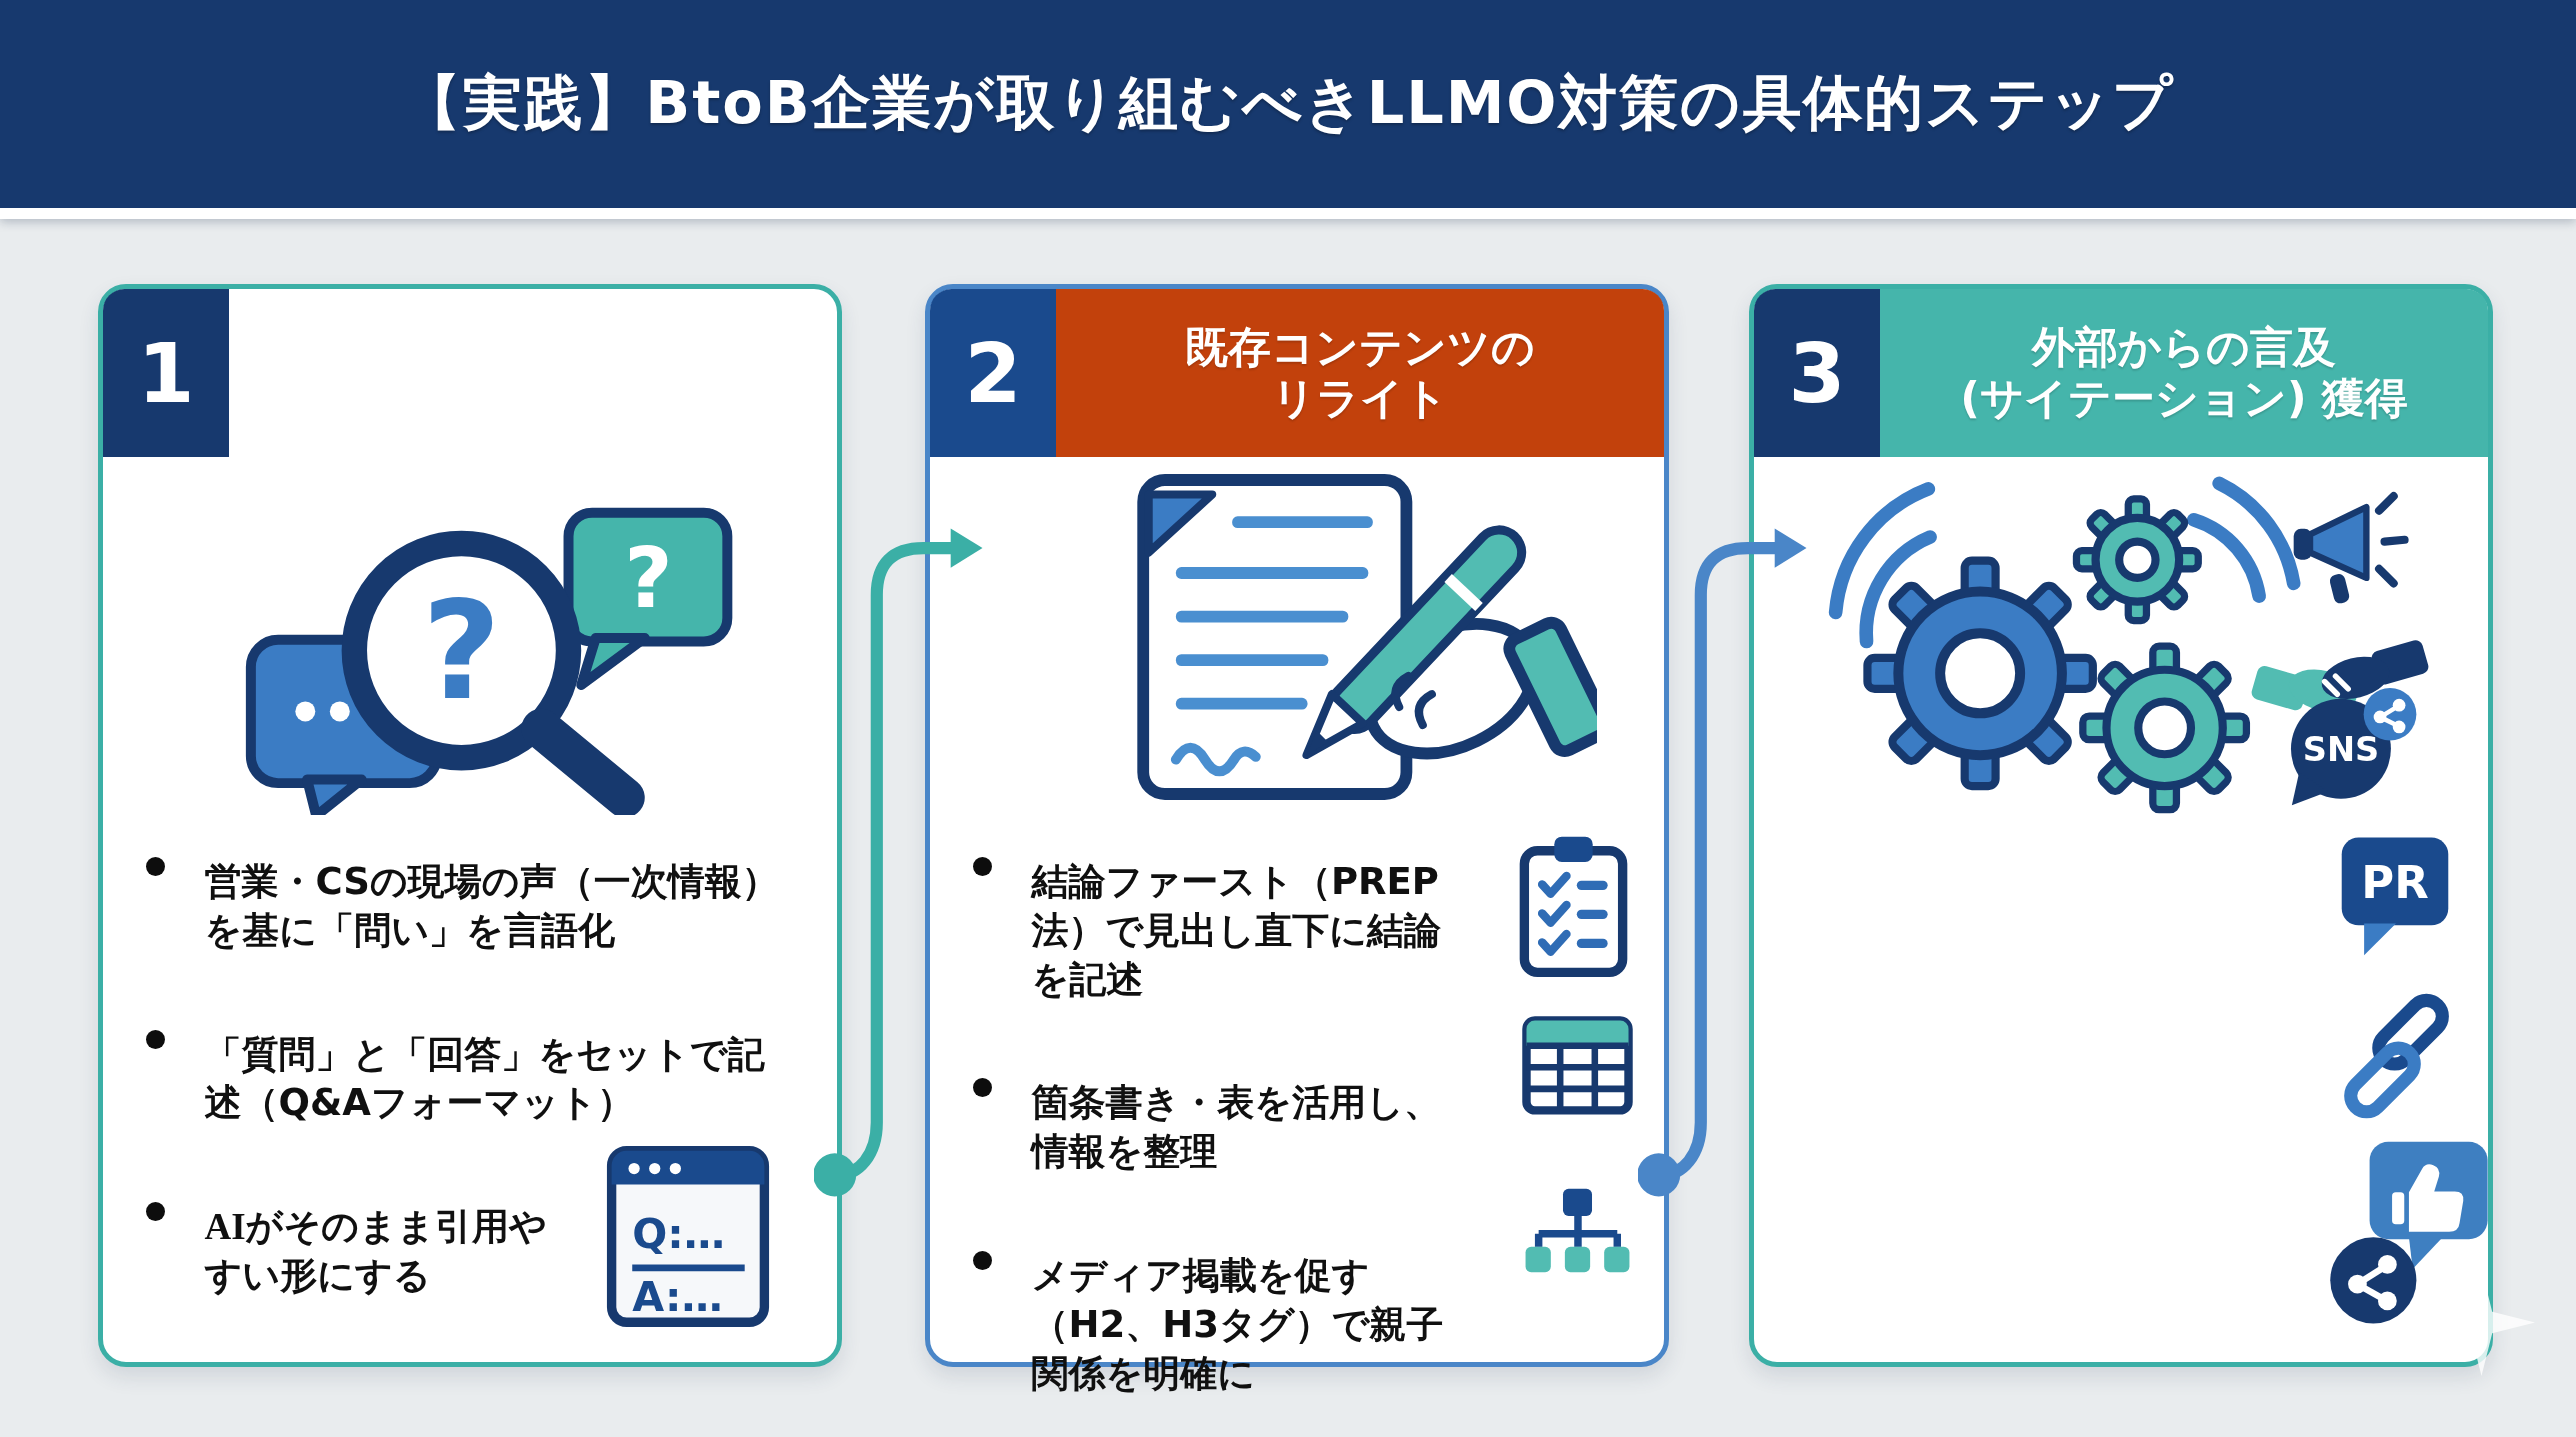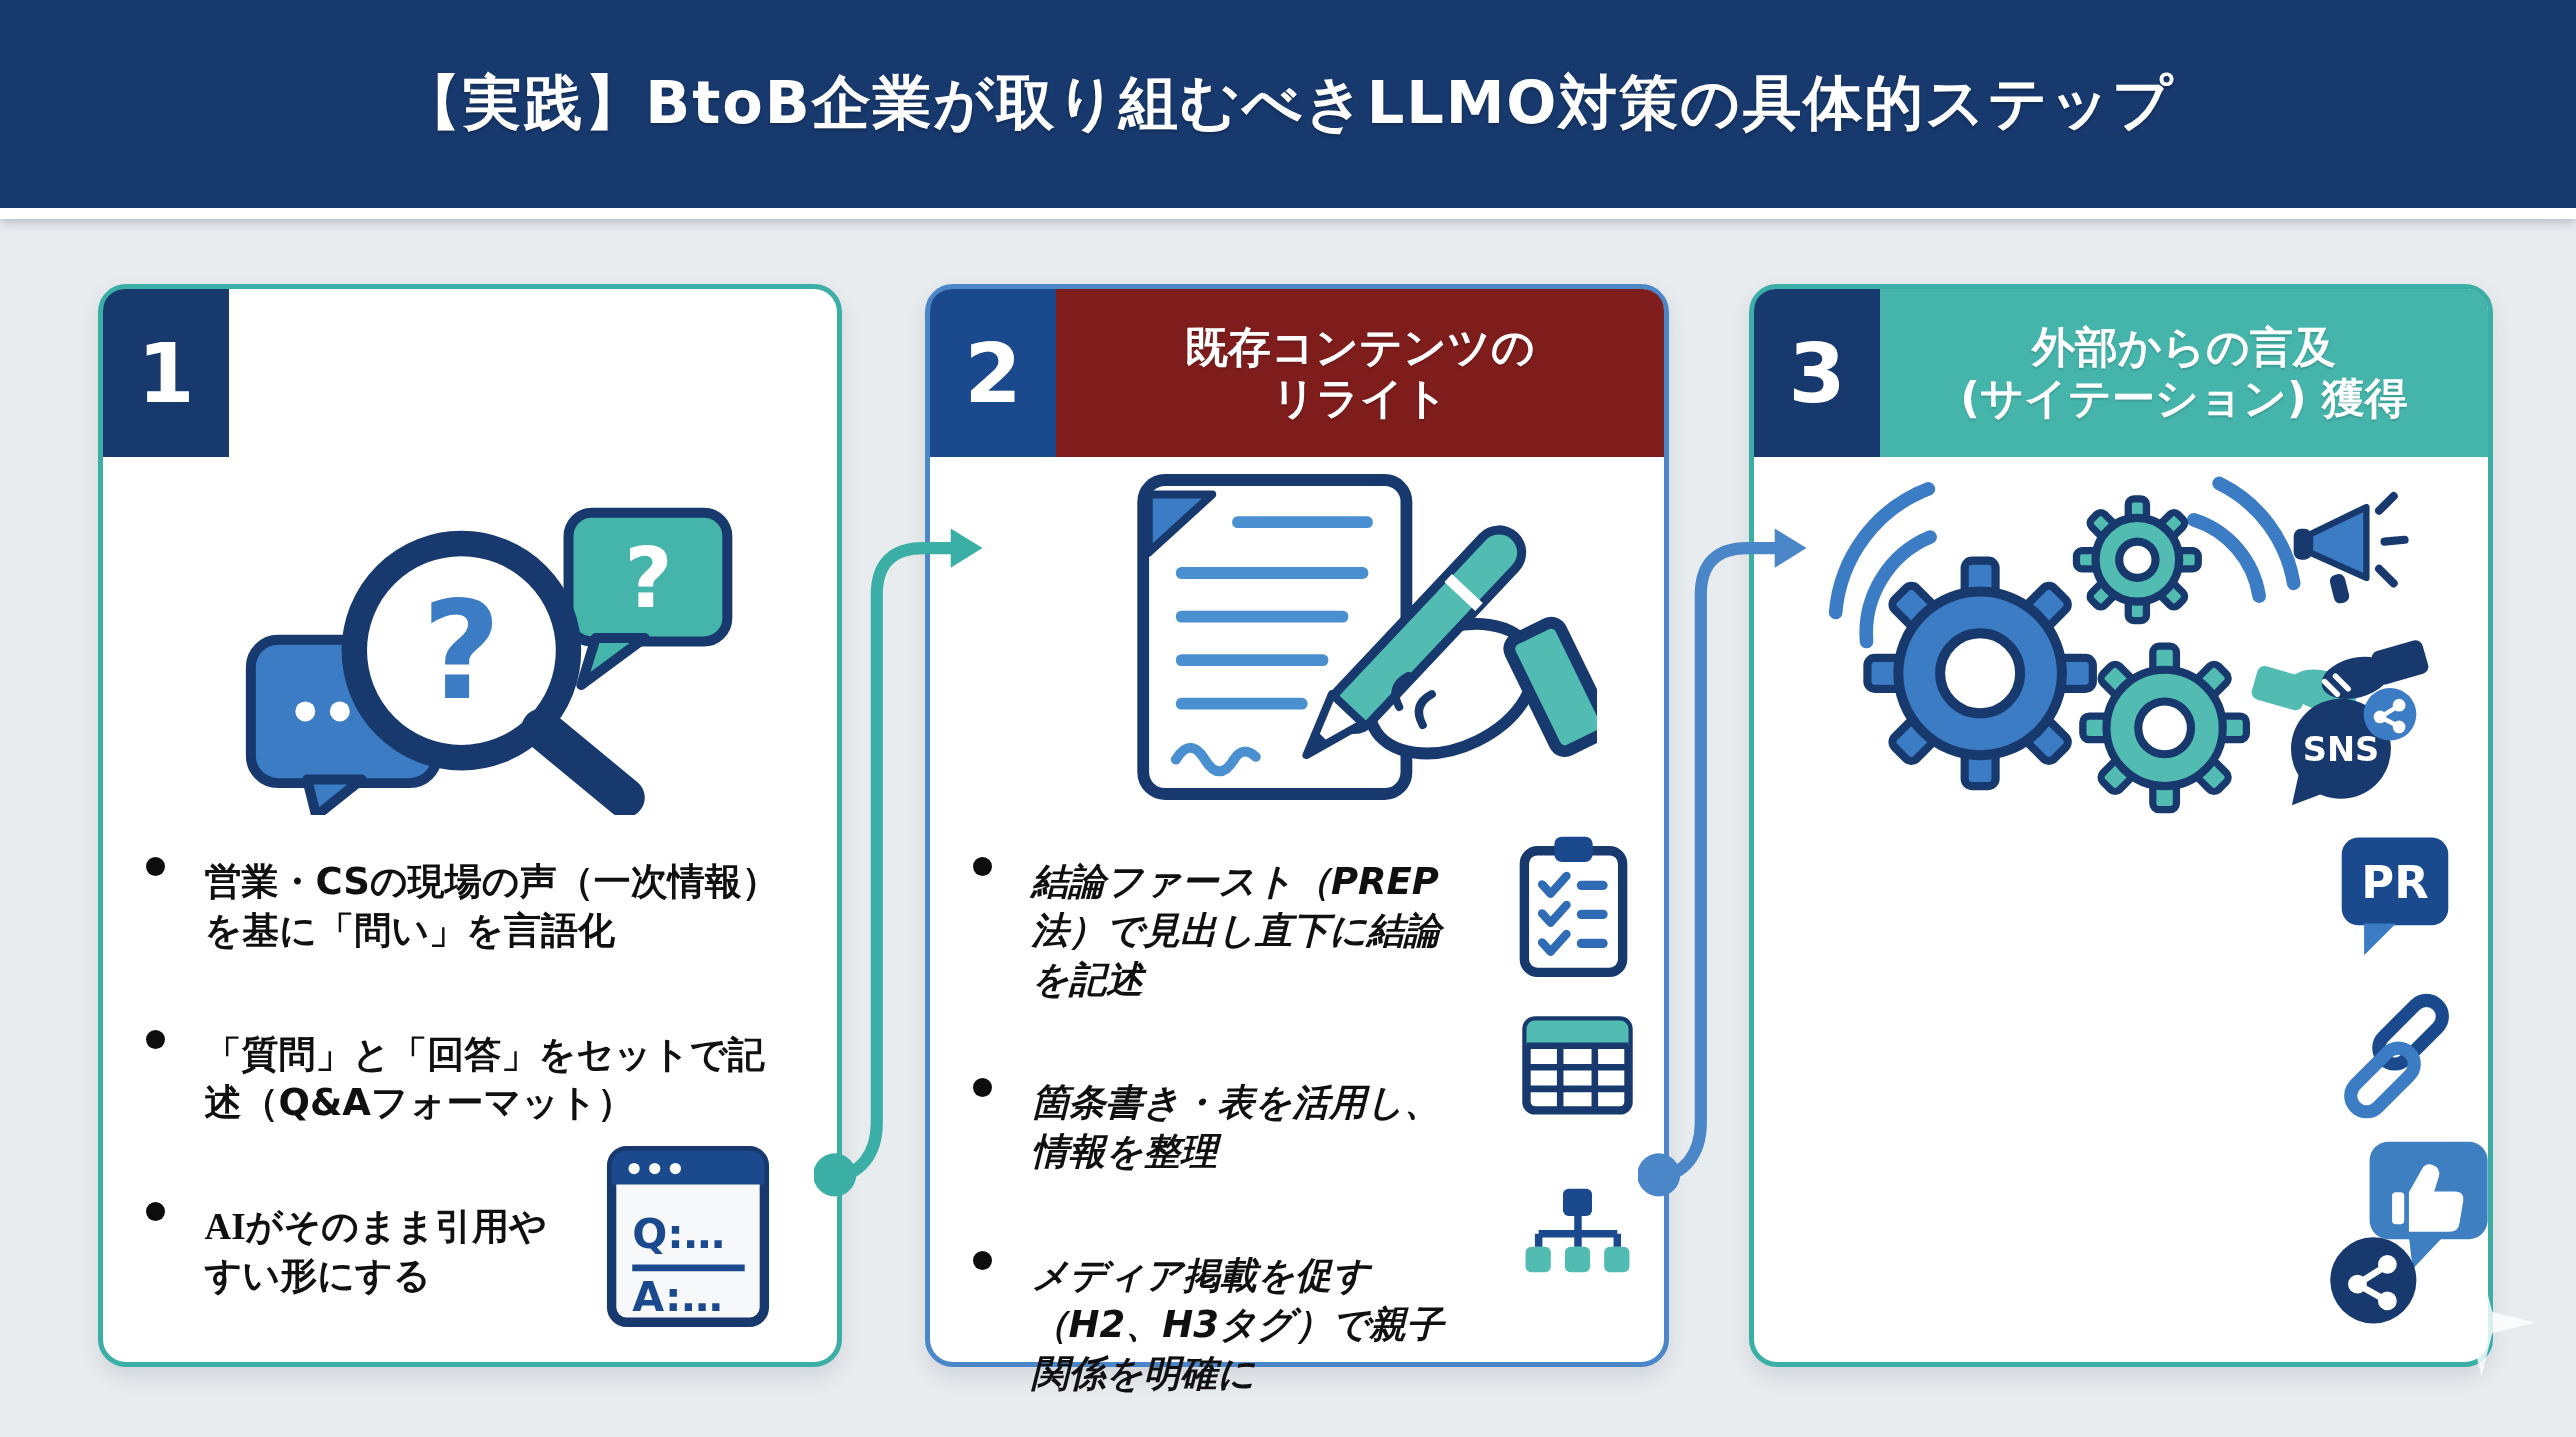--- a/index.html
+++ b/index.html
@@ -37,28 +37,28 @@
   }
   .accent-teal .num-box{background:#17396E;}
   .accent-blue .num-box{background:#1A4A8D;}
   .head-title{
     flex:1;display:flex;align-items:center;justify-content:center;
     color:#fff;font-size:43px;font-weight:bold;line-height:1.18;text-align:center;
     white-space:pre-line;padding:0 13px;
     text-shadow:0 1.9px 1.9px rgba(0,0,0,.15);
   }
   .accent-teal .head-title{background:#45B5AB;}
-  .accent-blue .head-title{background:#7f1d1d;}
+  .accent-blue .head-title{background:#c2410c;}
   .card-body{position:relative;height:898px;}
   .illus{height:360px;display:flex;align-items:center;justify-content:center;overflow:hidden;}
   .bullets{padding:24px 34px 0 43px;}
   .bullet{display:flex;margin-bottom:41px;}
   .bullet .dot{width:19px;height:19px;border-radius:50%;background:#0d0d0d;margin:16px 22.5px 0 0;flex:none;}
   .bullet p{margin:17px;font-size:37px;font-weight:bold;color:#101010;line-height:1.32;}
-  .card2 .bullet p, .card3 .bullet p{padding-right:161px;font-style:italic;}
+  .card2 .bullet p, .card3 .bullet p{padding-right:161px;}
   .card1 .bullet.b3 p{padding-right:239px;font-family:Liberation Serif, serif;}
   .side-icon{position:absolute;}
   
   .connector{position:absolute;top:520px;z-index:6;}
   #connector1{left:814px;} #connector2{left:1638px;}
   
   .sparkle{
     position:absolute;left:2428px;top:1269px;width:107px;height:107px;z-index:7;
     background:rgba(255,255,255,.8);
     clip-path:polygon(50% 0,60% 40%,100% 50%,60% 60%,50% 100%,40% 60%,0 50%,40% 40%);

